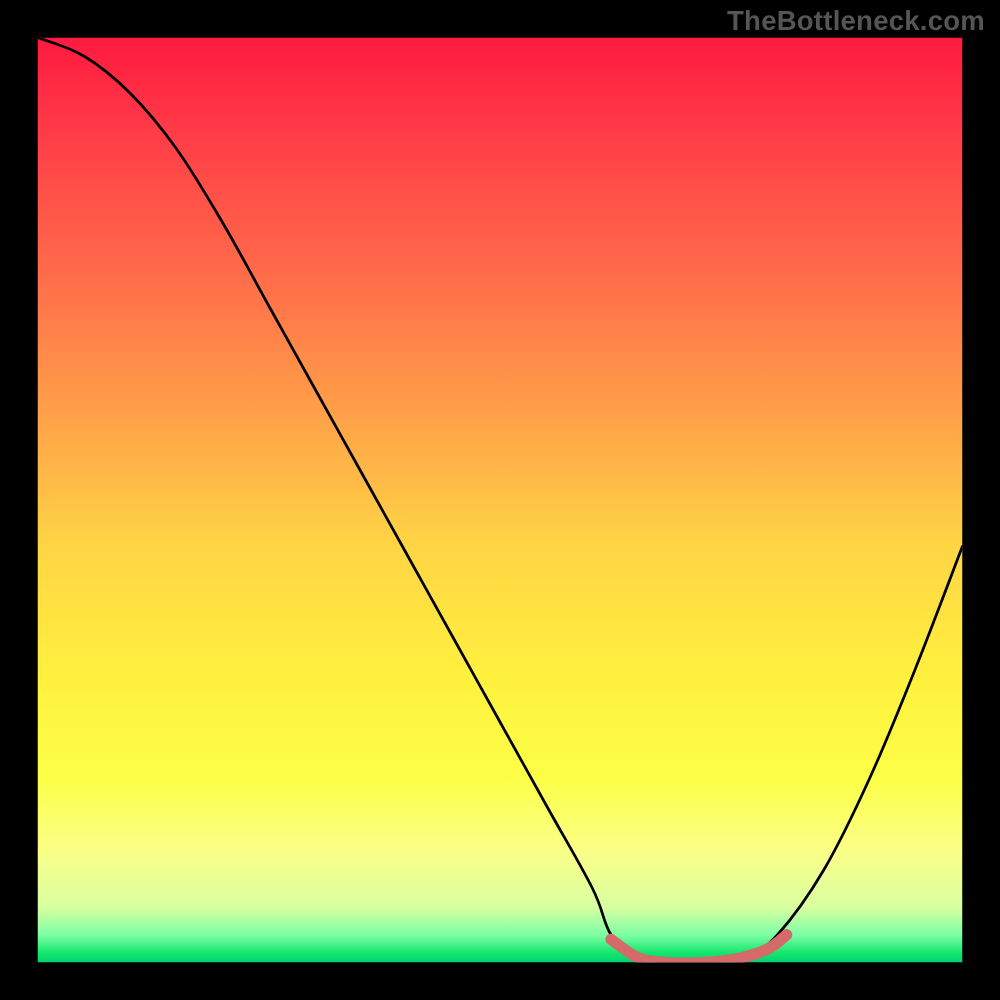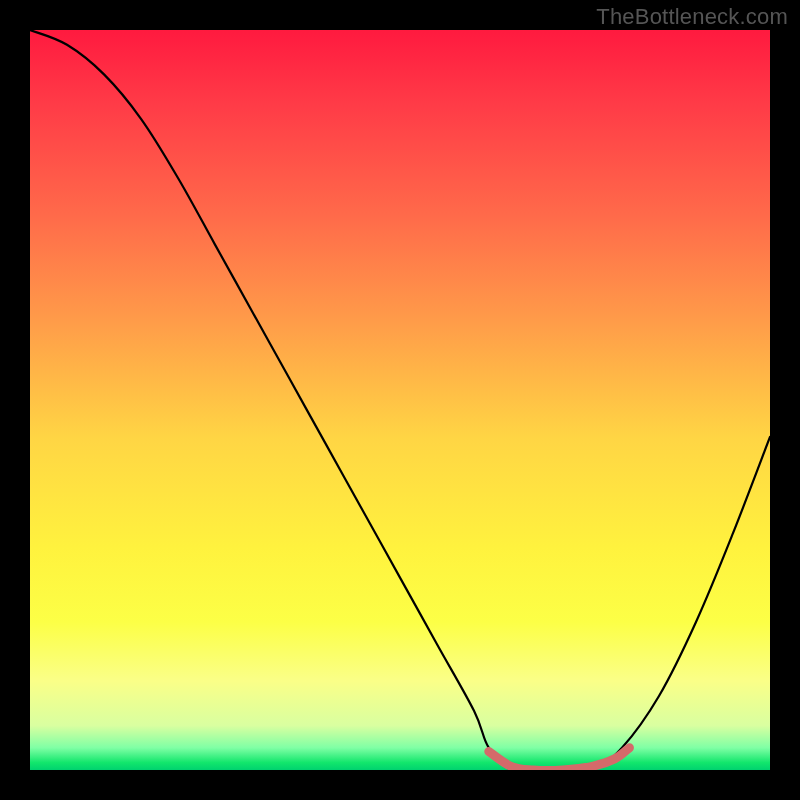--- a/index.html
+++ b/index.html
@@ -15,21 +15,21 @@
     width: 800px;
     height: 800px;
     background: #000;
   }
   .attribution {
     position: absolute;
     top: 4px;
     right: 12px;
     color: #555;
     font-size: 22px;
-    font-weight: 400;
+    font-weight: 700;
     letter-spacing: 0.2px;
     z-index: 10;
   }
   .plot-area {
     position: absolute;
     left: 30px;
     top: 30px;
     width: 740px;
     height: 740px;
     overflow: hidden;

